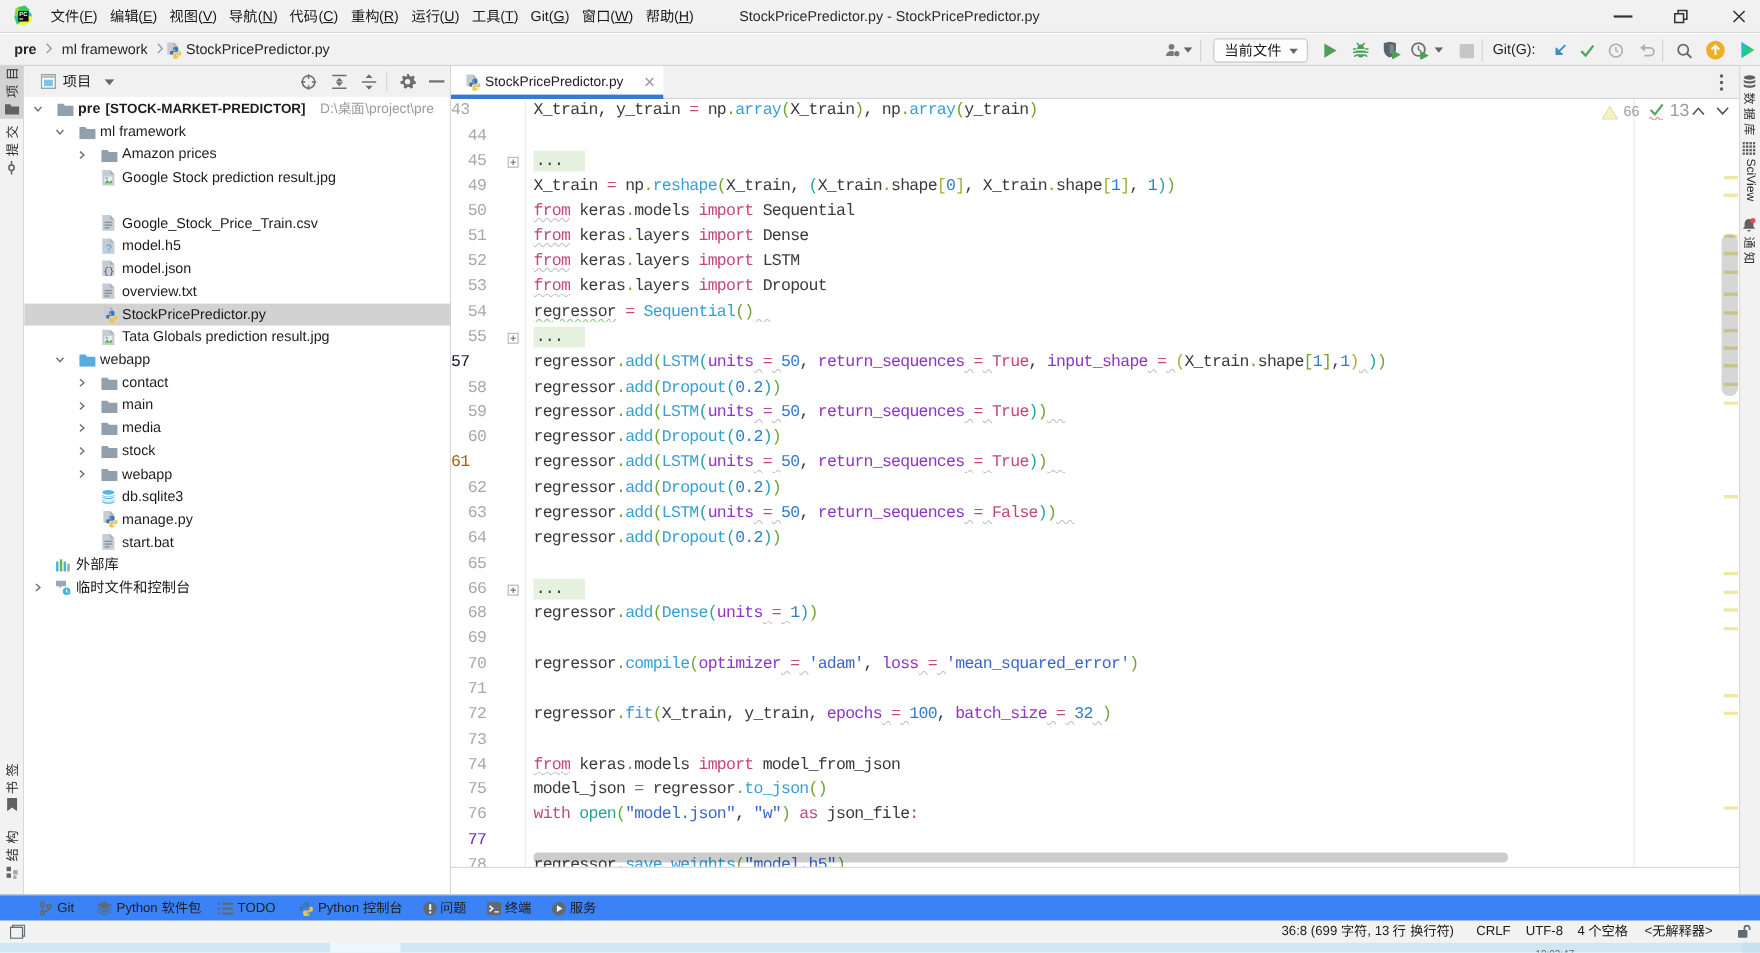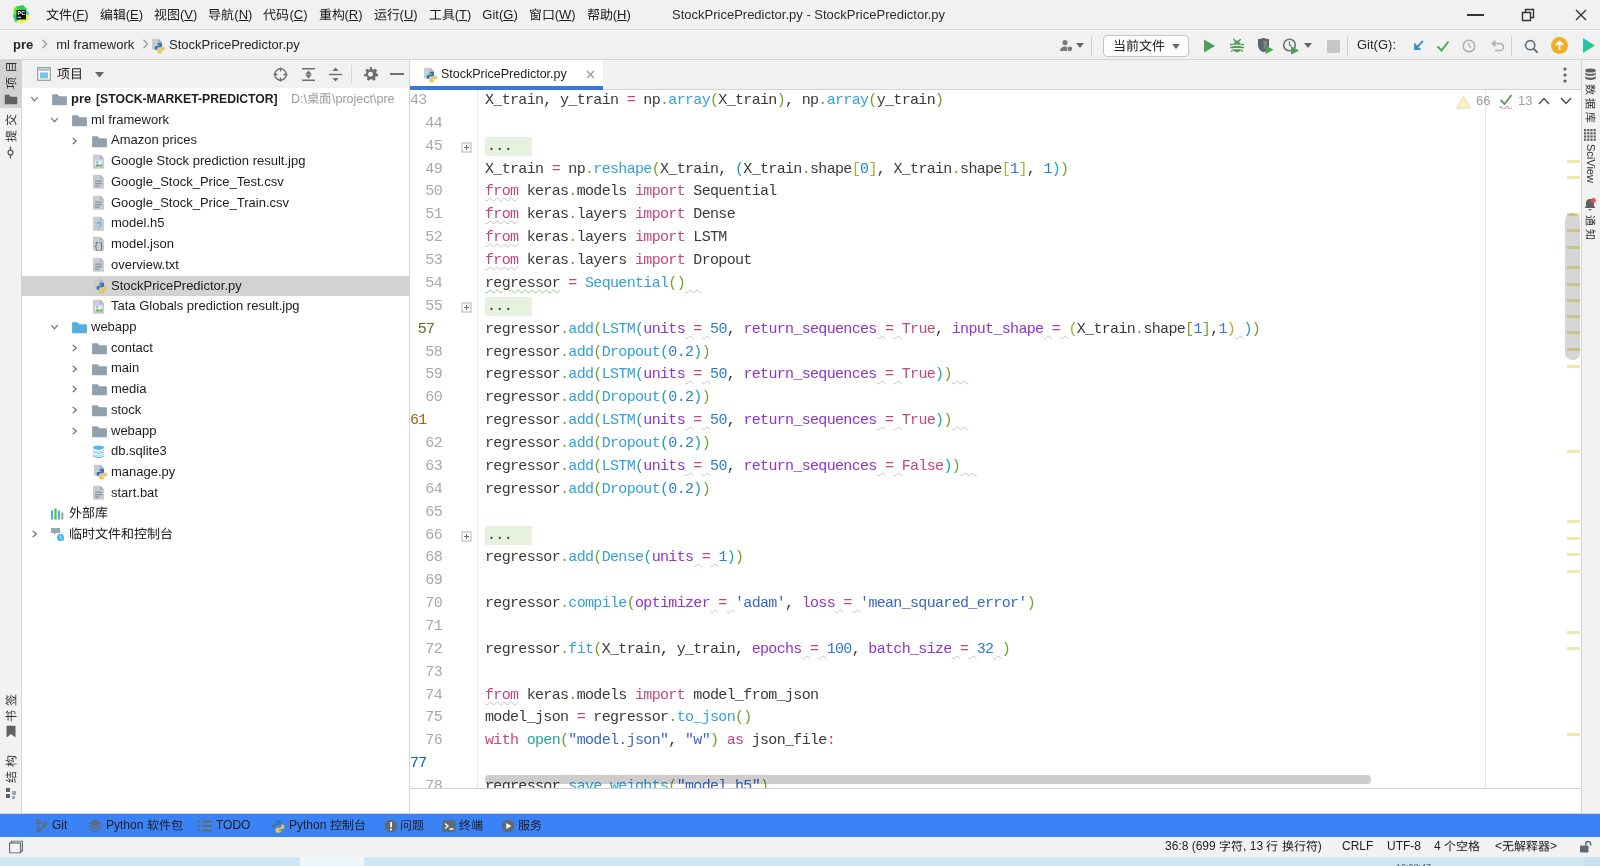--- a/index.html
+++ b/index.html
@@ -424,30 +424,20 @@
     <div class="trow" style="top:91.2px">
       <svg class="ic" style="left:70px" width="13" height="15" viewBox="0 0 13 15">
         <path fill="#c6ccd4" d="M1 0h7l4 4v10.2H1z"></path>
         <path fill="#aab2bc" d="M8 0l4 4H8z"></path>
         <rect x="3" y="6" width="7" height="6" fill="#e8edf2"></rect>
         <path fill="#62b543" d="M3 12l2.5-3 2 2.2L9 9.4l1 1.2V12z"></path>
         <circle cx="5" cy="7.6" r="0.9" fill="#3da8dc"></circle>
       </svg>
       <span class="abs" style="left:89px;top:0;color:#1d1d1d">Google Stock prediction result.jpg</span>
     </div>
-    <div class="trow" style="top:111.9px">
-      <svg class="ic" style="left:70px" width="13" height="15" viewBox="0 0 13 15">
-        <path fill="#c6ccd4" d="M1 0h7l4 4v10.2H1z"></path>
-        <path fill="#aab2bc" d="M8 0l4 4H8z"></path>
-        <rect x="3" y="6" width="7" height="1.3" fill="#8a939e"></rect>
-        <rect x="3" y="8.5" width="7" height="1.3" fill="#8a939e"></rect>
-        <rect x="3" y="11" width="4.5" height="1.3" fill="#8a939e"></rect>
-      </svg>
-      <span class="abs" style="left:89px;top:0;color:#1d1d1d">Google_Stock_Price_Test.csv</span>
-    </div>
     <div class="trow" style="top:132.6px">
       <svg class="ic" style="left:70px" width="13" height="15" viewBox="0 0 13 15">
         <path fill="#c6ccd4" d="M1 0h7l4 4v10.2H1z"></path>
         <path fill="#aab2bc" d="M8 0l4 4H8z"></path>
         <rect x="3" y="6" width="7" height="1.3" fill="#8a939e"></rect>
         <rect x="3" y="8.5" width="7" height="1.3" fill="#8a939e"></rect>
         <rect x="3" y="11" width="4.5" height="1.3" fill="#8a939e"></rect>
       </svg>
       <span class="abs" style="left:89px;top:0;color:#1d1d1d">Google_Stock_Price_Train.csv</span>
     </div>
@@ -675,21 +665,21 @@
     <div class="abs mono" style="left:0;top:160.09px;width:32px;text-align:right;color:#a8a8a8;line-height:22.87px">53</div>
     <div class="abs mono d" style="left:75px;top:160.09px;line-height:22.87px"><span class="kw wg">from</span> keras<span class="g">.</span>layers <span class="kw">import</span> Dropout</div>
     <div class="abs mono" style="left:0;top:182.96px;width:32px;text-align:right;color:#a8a8a8;line-height:22.87px">54</div>
     <div class="abs mono d" style="left:75px;top:182.96px;line-height:22.87px"><span class="wgr">regressor</span> <span class="kw">=</span> <span class="fn">Sequential</span><span class="g">(</span><span class="g">)</span><span class="wg">  </span></div>
     <div class="abs mono" style="left:0;top:205.83px;width:32px;text-align:right;color:#a8a8a8;line-height:22.87px">55</div>
     <svg class="abs" style="left:51px;top:211.83px" width="11" height="11" viewBox="0 0 11 11">
       <rect x="1" y="1" width="9" height="9" fill="#fff" stroke="#b2b2b2"></rect>
       <path stroke="#6e6e6e" d="M3 5.5h5M5.5 3v5"></path>
     </svg>
     <div class="abs mono d" style="left:75px;top:205.83px;line-height:22.87px"><span style="background:#e6f2df;padding:1px 20px 1px 2px">...</span></div>
-    <div class="abs mono" style="left:0;top:228.70px;width:32px;text-align:center;color:#4d7c0f;line-height:22.87px">57</div>
+    <div class="abs mono" style="left:0;top:228.70px;width:32px;text-align:left;color:#0f172a;line-height:22.87px">57</div>
     <div class="abs mono d" style="left:75px;top:228.70px;line-height:22.87px">regressor<span class="g">.</span><span class="fn">add</span><span class="g">(</span><span class="fn">LSTM</span><span class="t">(</span><span class="pv">units</span><span class="wg"> </span><span class="kw">=</span><span class="wg"> </span><span class="num">50</span>, <span class="pv">return_sequences</span><span class="wg"> </span><span class="kw">=</span><span class="wg"> </span><span class="kw">True</span>, <span class="pv">input_shape</span><span class="wg"> </span><span class="kw">=</span><span class="wg"> </span><span class="ol">(</span>X_train<span class="g">.</span>shape<span class="g">[</span><span class="num">1</span><span class="g">]</span>,<span class="num">1</span><span class="ol">)</span><span class="wg"> </span><span class="t">)</span><span class="g">)</span></div>
     <div class="abs mono" style="left:0;top:251.57px;width:32px;text-align:right;color:#a8a8a8;line-height:22.87px">58</div>
     <div class="abs mono d" style="left:75px;top:251.57px;line-height:22.87px">regressor<span class="g">.</span><span class="fn">add</span><span class="g">(</span><span class="fn">Dropout</span><span class="t">(</span><span class="num">0.2</span><span class="t">)</span><span class="g">)</span></div>
     <div class="abs mono" style="left:0;top:274.44px;width:32px;text-align:right;color:#a8a8a8;line-height:22.87px">59</div>
     <div class="abs mono d" style="left:75px;top:274.44px;line-height:22.87px">regressor<span class="g">.</span><span class="fn">add</span><span class="g">(</span><span class="fn">LSTM</span><span class="t">(</span><span class="pv">units</span><span class="wg"> </span><span class="kw">=</span><span class="wg"> </span><span class="num">50</span>, <span class="pv">return_sequences</span><span class="wg"> </span><span class="kw">=</span><span class="wg"> </span><span class="kw">True</span><span class="t">)</span><span class="g">)</span><span class="wg">  </span></div>
     <div class="abs mono" style="left:0;top:297.31px;width:32px;text-align:right;color:#a8a8a8;line-height:22.87px">60</div>
     <div class="abs mono d" style="left:75px;top:297.31px;line-height:22.87px">regressor<span class="g">.</span><span class="fn">add</span><span class="g">(</span><span class="fn">Dropout</span><span class="t">(</span><span class="num">0.2</span><span class="t">)</span><span class="g">)</span></div>
     <div class="abs mono" style="left:0;top:320.18px;width:32px;text-align:left;color:#a16207;line-height:22.87px">61</div>
     <div class="abs mono d" style="left:75px;top:320.18px;line-height:22.87px">regressor<span class="g">.</span><span class="fn">add</span><span class="g">(</span><span class="fn">LSTM</span><span class="t">(</span><span class="pv">units</span><span class="wg"> </span><span class="kw">=</span><span class="wg"> </span><span class="num">50</span>, <span class="pv">return_sequences</span><span class="wg"> </span><span class="kw">=</span><span class="wg"> </span><span class="kw">True</span><span class="t">)</span><span class="g">)</span><span class="wg">  </span></div>
     <div class="abs mono" style="left:0;top:343.05px;width:32px;text-align:right;color:#a8a8a8;line-height:22.87px">62</div>
@@ -717,36 +707,36 @@
     <div class="abs mono" style="left:0;top:548.88px;width:32px;text-align:right;color:#a8a8a8;line-height:22.87px">72</div>
     <div class="abs mono d" style="left:75px;top:548.88px;line-height:22.87px">regressor<span class="g">.</span><span class="fn">fit</span><span class="g">(</span>X_train, y_train, <span class="pv">epochs</span><span class="wg"> </span><span class="kw">=</span><span class="wg"> </span><span class="num">100</span>, <span class="pv">batch_size</span><span class="wg"> </span><span class="kw">=</span><span class="wg"> </span><span class="num">32</span><span class="wg"> </span><span class="g">)</span></div>
     <div class="abs mono" style="left:0;top:571.75px;width:32px;text-align:right;color:#a8a8a8;line-height:22.87px">73</div>
     <div class="abs mono d" style="left:75px;top:571.75px;line-height:22.87px"></div>
     <div class="abs mono" style="left:0;top:594.62px;width:32px;text-align:right;color:#a8a8a8;line-height:22.87px">74</div>
     <div class="abs mono d" style="left:75px;top:594.62px;line-height:22.87px"><span class="kw wg">from</span> keras<span class="g">.</span>models <span class="kw">import</span> model_from_json</div>
     <div class="abs mono" style="left:0;top:617.49px;width:32px;text-align:right;color:#a8a8a8;line-height:22.87px">75</div>
     <div class="abs mono d" style="left:75px;top:617.49px;line-height:22.87px">model_json <span class="kw">=</span> regressor<span class="g">.</span><span class="fn">to_json</span><span class="g">(</span><span class="g">)</span></div>
     <div class="abs mono" style="left:0;top:640.36px;width:32px;text-align:right;color:#a8a8a8;line-height:22.87px">76</div>
     <div class="abs mono d" style="left:75px;top:640.36px;line-height:22.87px"><span class="kw">with</span> <span class="bi">open</span><span class="g">(</span><span class="str">"model.json"</span>, <span class="str">"w"</span><span class="g">)</span> <span class="kw">as</span> json_file<span class="kw">:</span></div>
-    <div class="abs mono" style="left:0;top:663.23px;width:32px;text-align:left;color:#0369a1;line-height:22.87px">77</div>
+    <div class="abs mono" style="left:0;top:663.23px;width:32px;text-align:right;color:#6d28d9;line-height:22.87px">77</div>
     <div class="abs mono" style="left:0;top:686.10px;width:32px;text-align:right;color:#a8a8a8;line-height:22.87px">78</div>
     <div class="abs mono d" style="left:75px;top:686.10px;line-height:22.87px">regressor<span class="g">.</span><span class="fn">save_weights</span><span class="g">(</span><span class="str">"model.h5"</span><span class="g">)</span></div>
     <div class="abs" style="left:67px;top:0;width:1px;height:698px;background:#ebebeb"></div>
     <div class="abs" style="left:1075px;top:0;width:1px;height:698px;background:#e8e8e8"></div>
     <svg class="abs" style="left:1046px;top:6px" width="15" height="13" viewBox="0 0 15 13">
       <path fill="#f8f1cb" stroke="#e8dca4" d="M7.5 0.8L14.3 12.2H0.7z"></path>
     </svg>
 <div class="abs" style="left:1066px;top:0px;height:22px;line-height:22px;font-size:13px;color:#9a9a9a">66</div>
 <svg class="abs" style="left:1089px;top:4px" width="14" height="12" viewBox="0 0 14 12">
       <path fill="none" stroke="#61a563" stroke-width="2" d="M1.5 6l4 4L12.5 1"></path>
     </svg>
 <svg class="abs" style="left:1089px;top:15px" width="13" height="4" viewBox="0 0 13 4">
       <path fill="none" stroke="#e89a9a" stroke-width="1.3" d="M0 3q1.6-2.6 3.2 0t3.2 0 3.2 0 3.2 0"></path>
     </svg>
-<div class="abs" style="left:1108px;top:0px;height:22px;line-height:22px;font-size:13px;color:#9a9a9a">13</div>
+<div class="abs" style="left:1108px;top:0px;height:22px;line-height:22px;font-size:16px;color:#9a9a9a">13</div>
 <svg class="abs" style="left:1128px;top:7px" width="12" height="8" viewBox="0 0 12 8">
       <path fill="none" stroke="#4d4d4d" stroke-width="1.4" d="M1 7l5-5.5L11 7"></path>
     </svg>
 <svg class="abs" style="left:1150px;top:7px" width="12" height="8" viewBox="0 0 12 8">
       <path fill="none" stroke="#4d4d4d" stroke-width="1.4" d="M1 1l5 5.5L11 1"></path>
     </svg>
     <div class="abs" style="left:1157px;top:70px;width:13px;height:3px;background:#efe7a6"></div>
     <div class="abs" style="left:1157px;top:86px;width:13px;height:3px;background:#efe7a6"></div>
     <div class="abs" style="left:1157px;top:123px;width:13px;height:3px;background:#efe7a6"></div>
     <div class="abs" style="left:1157px;top:139px;width:13px;height:3px;background:#efe7a6"></div>

